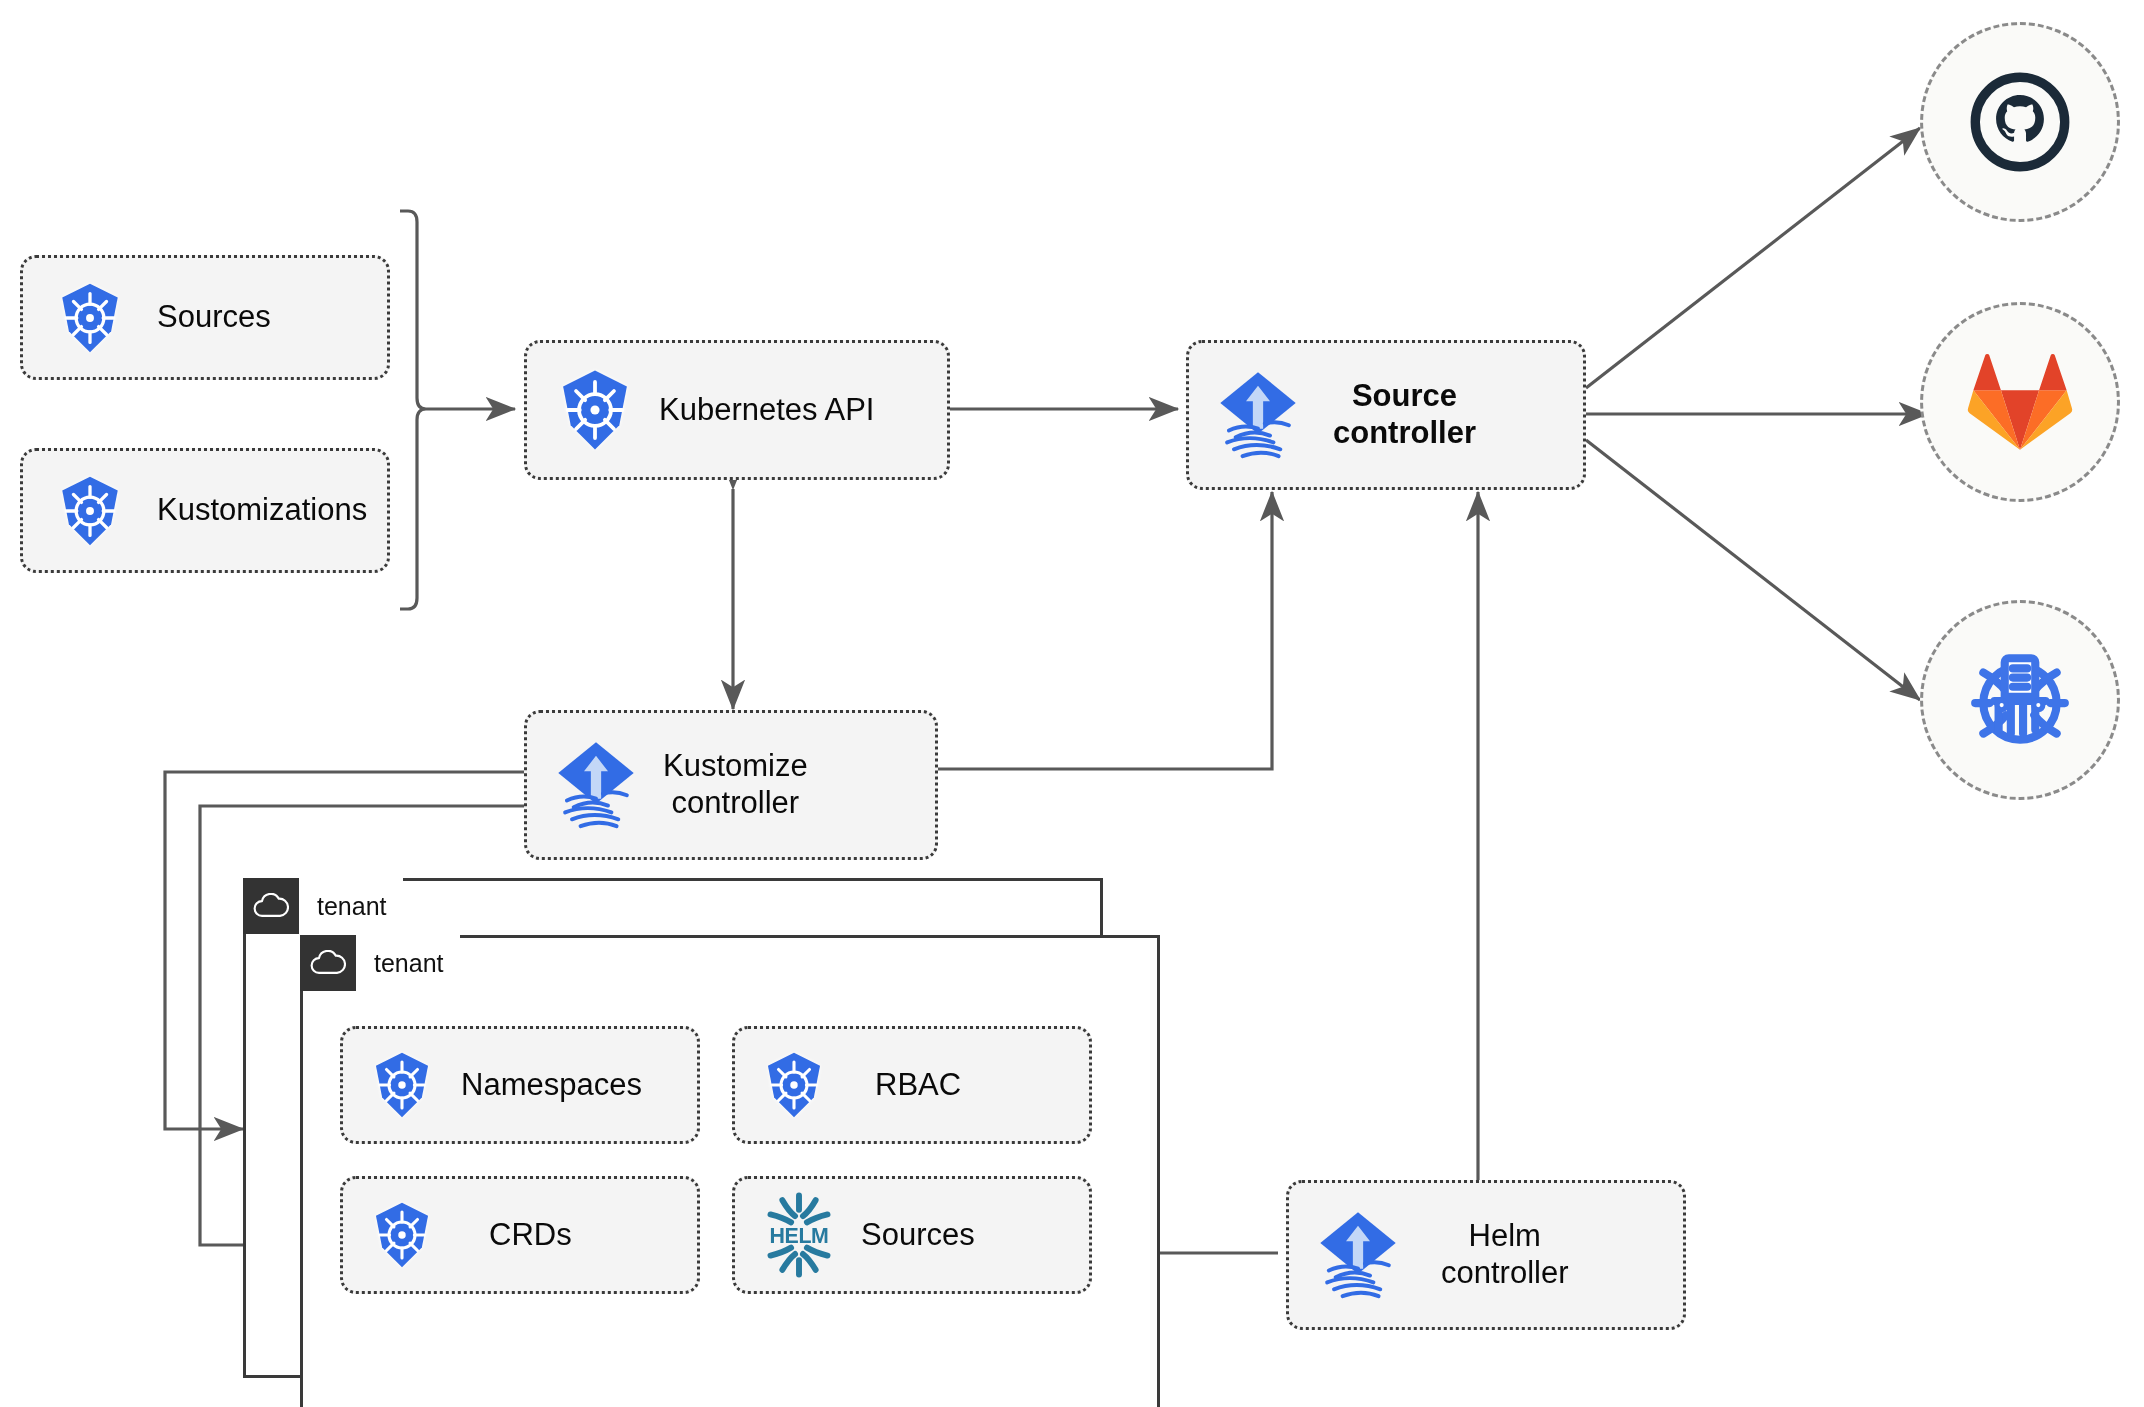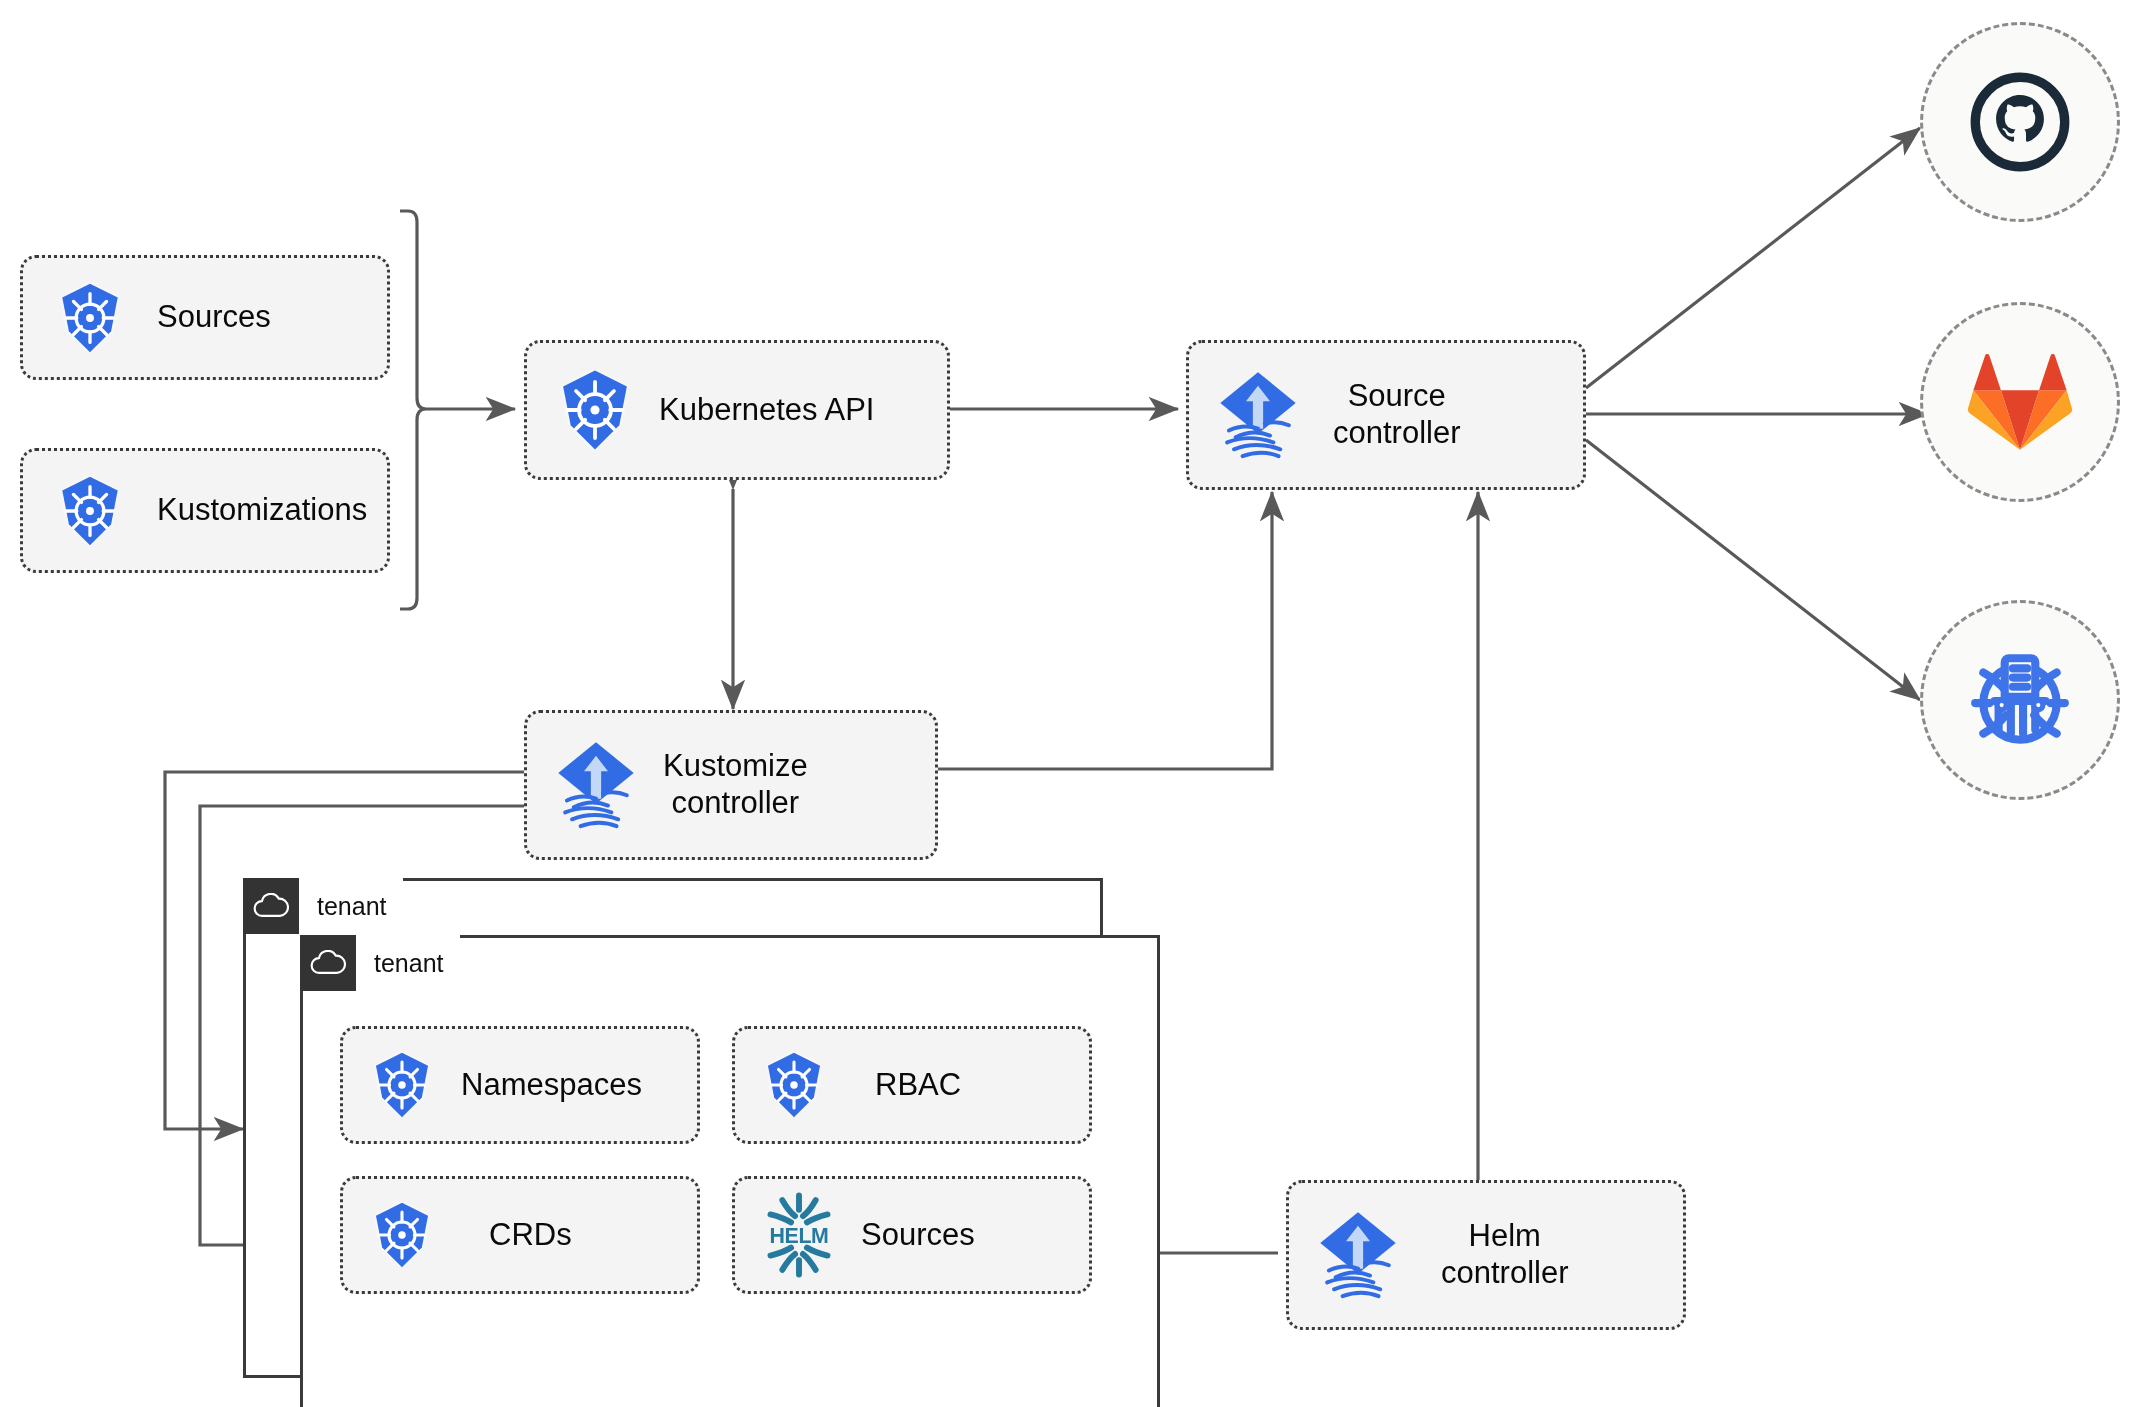--- a/index.html
+++ b/index.html
@@ -187,21 +187,21 @@
           <circle cx="50" cy="54" r="21"></circle>
           <path d="M50 17 L50 33 M50 75 L50 91 M14 54 L30 54 M70 54 L86 54
                    M25 29 L37 41 M63 67 L75 79 M75 29 L63 41 M37 67 L25 79"></path>
         </g>
         <circle cx="50" cy="54" r="6" fill="#ffffff"></circle>
       </svg>
     </span>
     <span class="label">Kustomizations</span>
   </div>
 
-  <div class="node card-ctrl" style="left:1186px; top:340px; width:400px; height:150px; padding-left:26px;">
+  <div class="node card-ctrl" style="left:1186px; top:340px; width:400px; height:150px; padding-left:26px;font-weight:bold;">
     <span class="ico" style="margin-right:32px;">
       <svg width="86" height="96" viewBox="0 0 100 112">
         <path d="M50 6 L94 42 L50 78 L6 42 Z" fill="#326CE5"></path>
         <path d="M50 22 L64 40 L56 40 L56 72 L44 72 L44 40 L36 40 Z" fill="#C3D7F7"></path>
         <g stroke="#326CE5" stroke-width="4.6" fill="none" stroke-linecap="round">
           <path d="M16 74 Q 34 66 50 72"></path>
           <path d="M24 82 Q 44 72 64 80"></path>
           <path d="M14 88 Q 40 78 68 88"></path>
           <path d="M22 96 Q 48 86 76 96"></path>
           <path d="M32 104 Q 54 96 74 104"></path>

